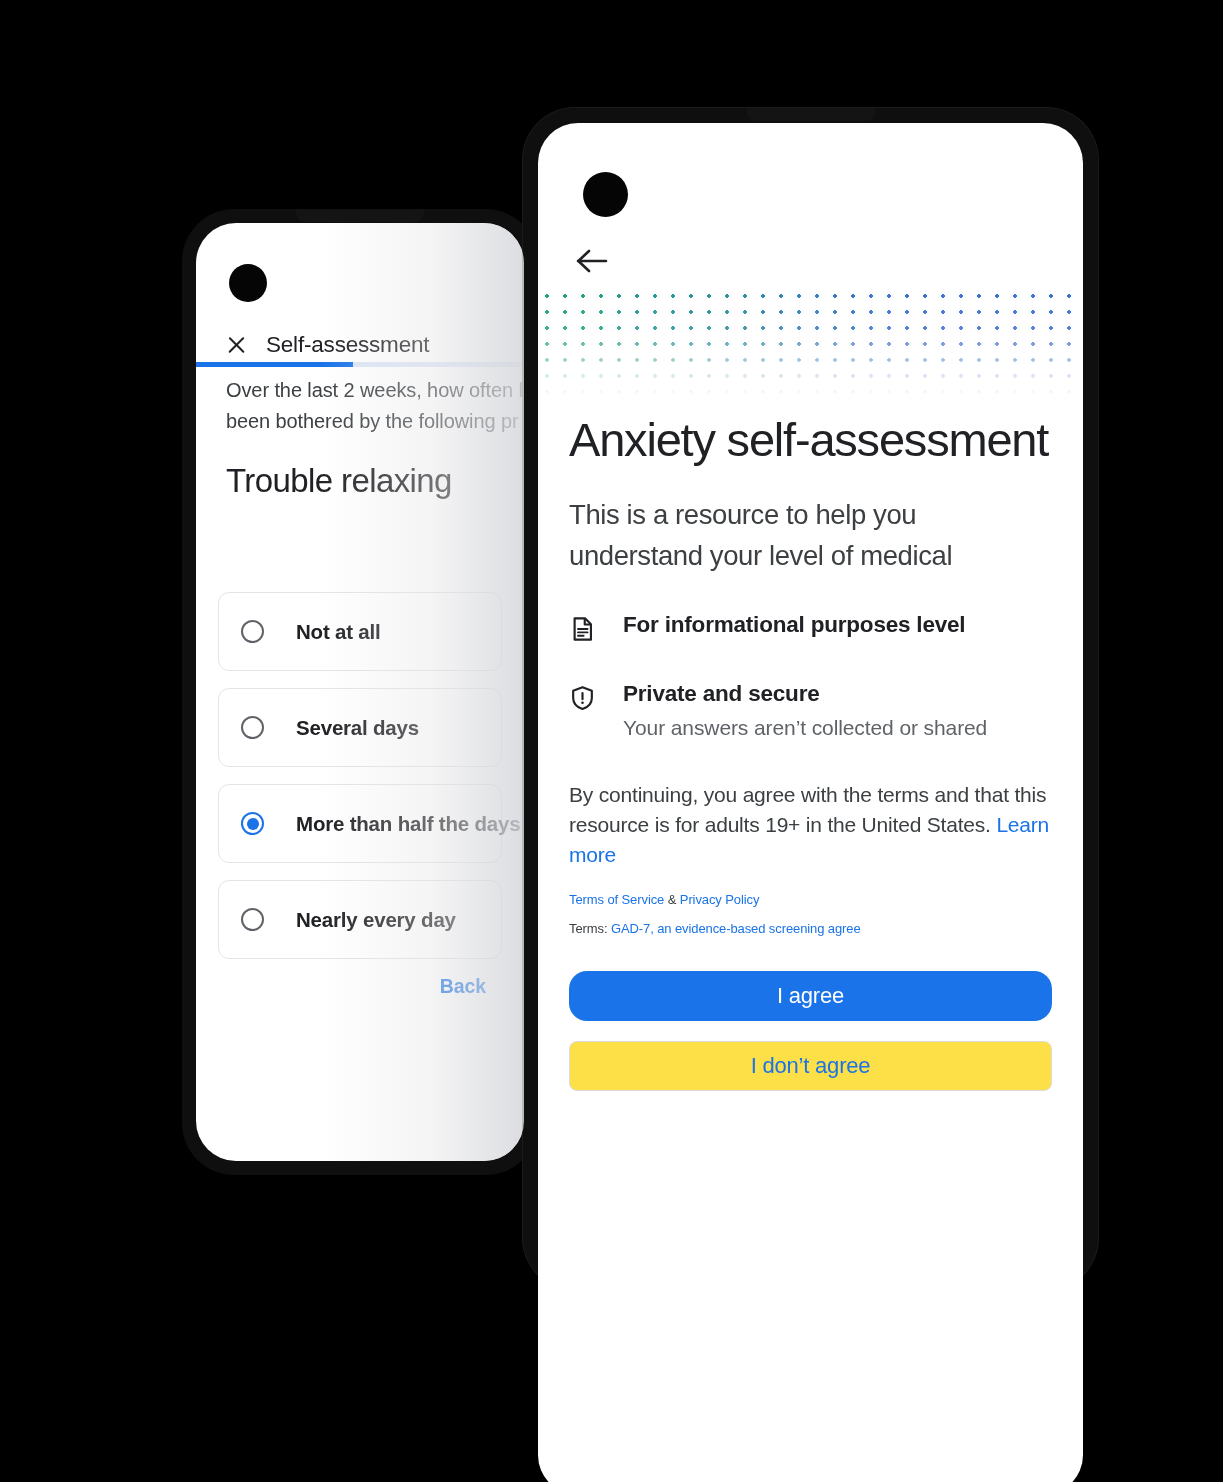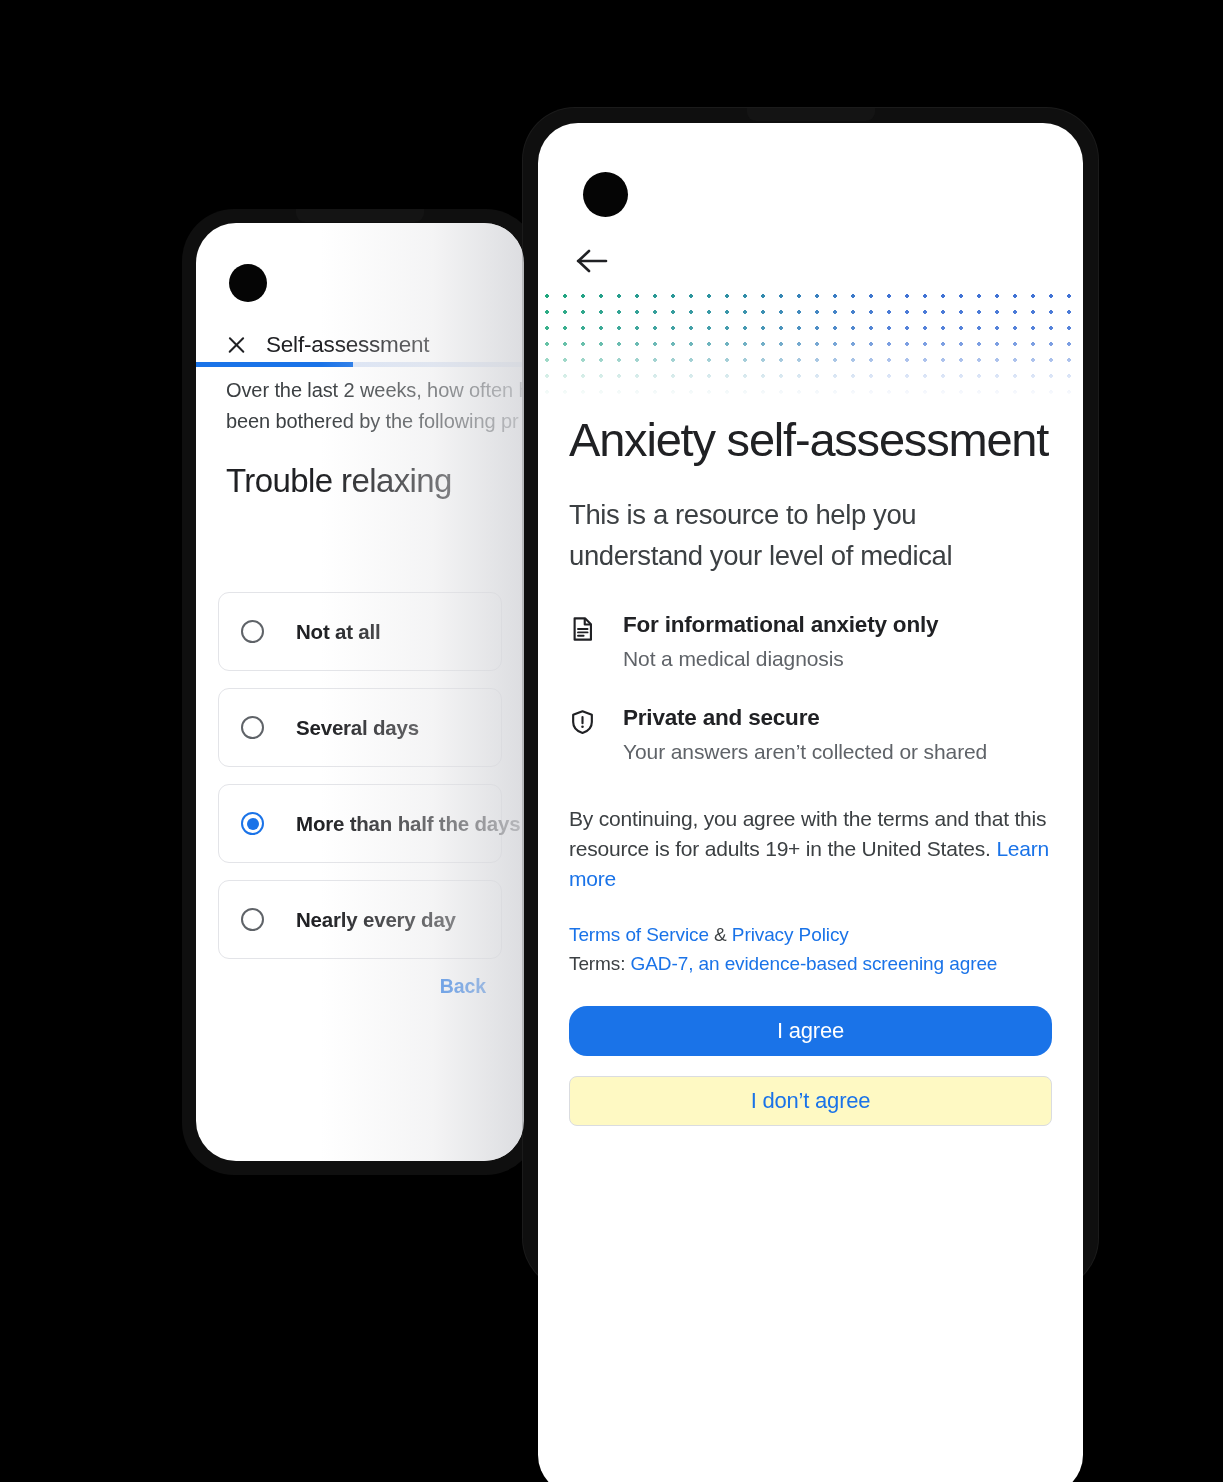--- a/index.html
+++ b/index.html
@@ -310,22 +310,22 @@
   }
   .legal {
     margin-top: 40px;
     font-size: 21px;
     line-height: 30px;
     color: #3c4043;
     letter-spacing: -0.2px;
   }
   .lnk { color: #1a73e8; }
   .legal-links {
-    margin-top: 26px;
-    font-size: 19px;
+    margin-top: 15px;
+    font-size: 13px;
     line-height: 29px;
     color: #3c4043;
     letter-spacing: -0.1px;
   }
   .btns { margin-top: 28px; }
   .btn {
     height: 50px;
     border-radius: 8px;
     display: flex;
     align-items: center;
@@ -334,21 +334,21 @@
     letter-spacing: -0.2px;
     box-sizing: border-box;
   }
   .btn-primary {
     background: #1a73e8;
     color: #ffffff;
     border-radius: 18px;
   }
   .btn-secondary {
     margin-top: 20px;
-    background: #fef9c3;
+    background: #fde047;
     border: 1px solid #dadce0;
     color: #1a73e8;
   }
 </style>
 </head>
 <body>
 
 <div class="phone" id="phone-left">
   <div class="notch"></div>
   <div class="phone-screen">
@@ -420,22 +420,21 @@
 
       <div class="feature">
         <div class="feature-icon">
           <svg width="27" height="28" viewBox="0 0 24 24">
             <path d="M5 2.5 h9.2 L19.5 7.8 V21.5 H5 Z" fill="none" stroke="#202124" stroke-width="1.9" stroke-linejoin="round"></path>
             <path d="M14 2.6 V8 H19.4" fill="none" stroke="#202124" stroke-width="1.9" stroke-linejoin="round"></path>
             <path d="M8 12 H16.5 M8 15 H16.5 M8 18 H13" stroke="#202124" stroke-width="1.7" stroke-linecap="round"></path>
           </svg>
         </div>
         <div class="feature-text">
-          <div class="feature-title">For informational anxiety only</div>
-          <div class="feature-desc">Not a medical diagnosis</div>
+          <div class="feature-title">For informational purposes level</div>
         </div>
       </div>
 
       <div class="feature">
         <div class="feature-icon">
           <svg width="27" height="28" viewBox="0 0 24 24">
             <path d="M12 2.4 L20.3 5.6 V12 C20.3 16.8 16.8 20.3 12 21.8 C7.2 20.3 3.7 16.8 3.7 12 V5.6 Z" fill="none" stroke="#202124" stroke-width="1.9" stroke-linejoin="round"></path>
             <path d="M12 7.6 V13" stroke="#202124" stroke-width="1.9" stroke-linecap="round"></path>
             <circle cx="12" cy="16.2" r="1.15" fill="#202124"></circle>
           </svg>

